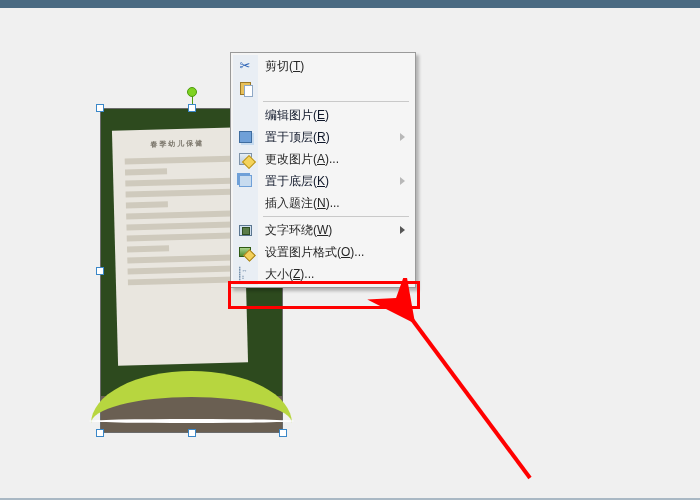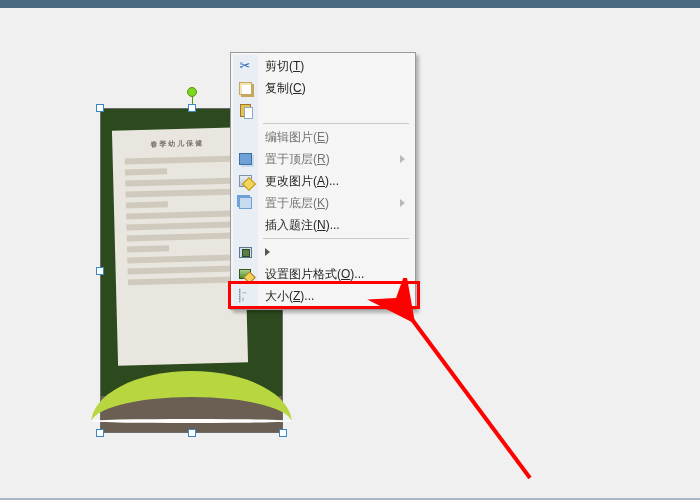--- a/index.html
+++ b/index.html
@@ -75,21 +75,21 @@
     }
     .ctxmenu .iconcol {
       position: absolute; left: 2px; top: 2px; bottom: 2px; width: 25px;
       background: #e9eef4;
     }
     .mi {
       position: relative; height: 22px; line-height: 22px;
       padding-left: 32px; color: #262626;
       display: flex; align-items: center;
     }
-    .mi.disabled { color: #737373; }
+    .mi.disabled { color: #0f172a; }
     .mi .lbl { flex: 1; white-space: nowrap; }
     .mi .lbl u { text-decoration: underline; }
     .mi .arrow {
       width: 0; height: 0; margin-right: 8px;
       border-top: 4px solid transparent; border-bottom: 4px solid transparent;
       border-left: 5px solid #565656;
     }
     .mi.disabled .arrow { border-left-color: #b8b8b8; }
     .mi .ic {
       position: absolute; left: 4px; top: 3px; width: 16px; height: 16px;
@@ -168,26 +168,20 @@
     <div class="iconcol"></div>
 
     <div class="mi">
       <span class="ic">
           <span class="g-scissors">✂</span>
         </span>
       <span class="lbl"><span>剪切</span>(<u>T</u>)</span>
     </div>
     <div class="mi">
       <span class="ic">
-          <span class="g-copy"></span>
-        </span>
-      <span class="lbl"><span>复制</span>(<u>C</u>)</span>
-    </div>
-    <div class="mi">
-      <span class="ic">
           <span class="g-paste"></span>
         </span>
     </div>
 
     <div class="sep"></div>
 
     <div class="mi disabled">
       <span class="lbl"><span>编辑图片</span>(<u>E</u>)</span>
     </div>
     <div class="mi disabled">
@@ -213,20 +207,21 @@
     <div class="mi">
       <span class="lbl"><span>插入题注</span>(<u>N</u>)<span>...</span></span>
     </div>
 
     <div class="sep"></div>
 
     <div class="mi">
       <span class="ic">
           <span class="g-wrap"></span>
         </span>
+      <span class="lbl"><span>文字环绕</span>(<u>W</u>)</span>
       <span class="arrow"></span>
     </div>
     <div class="mi">
       <span class="ic">
           <span class="g-format"></span>
         </span>
       <span class="lbl"><span>设置图片格式</span>(<u>O</u>)<span>...</span></span>
     </div>
     <div class="mi">
       <span class="ic">

